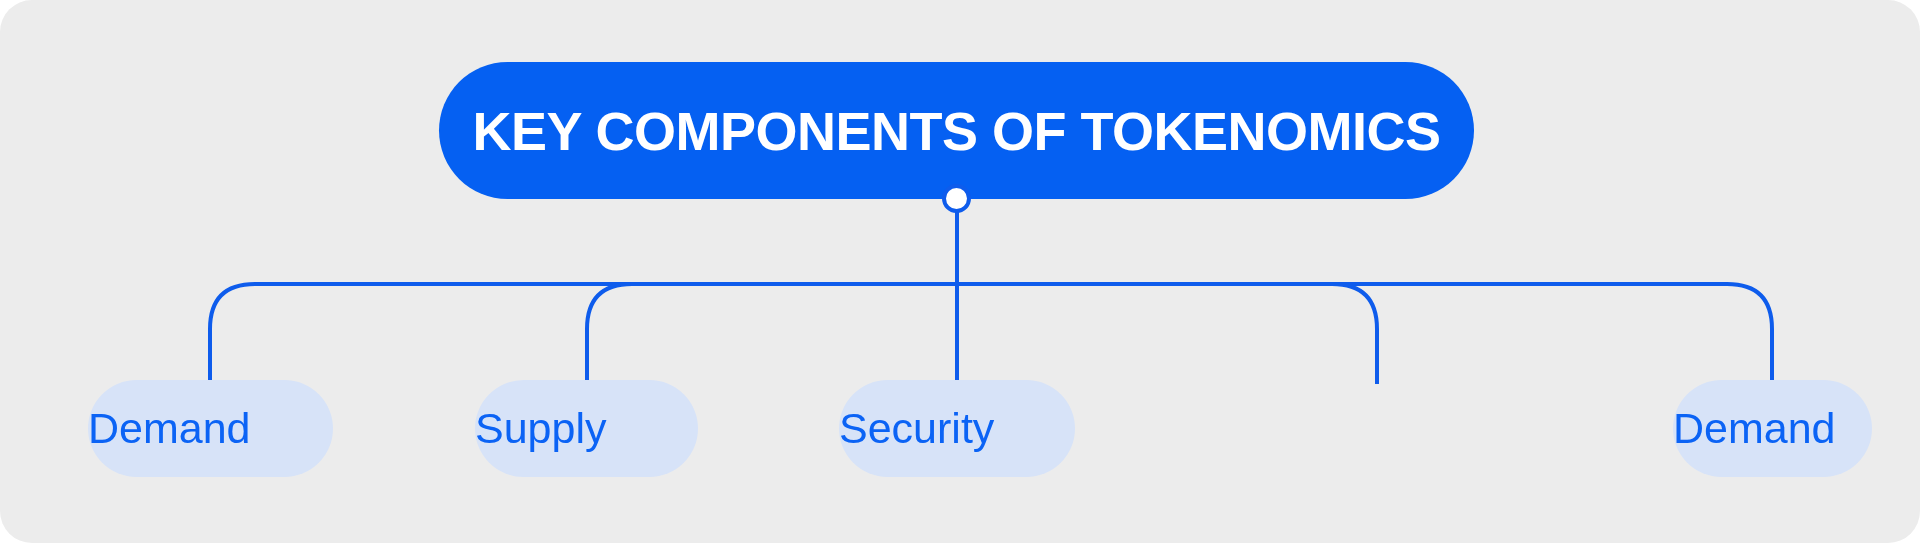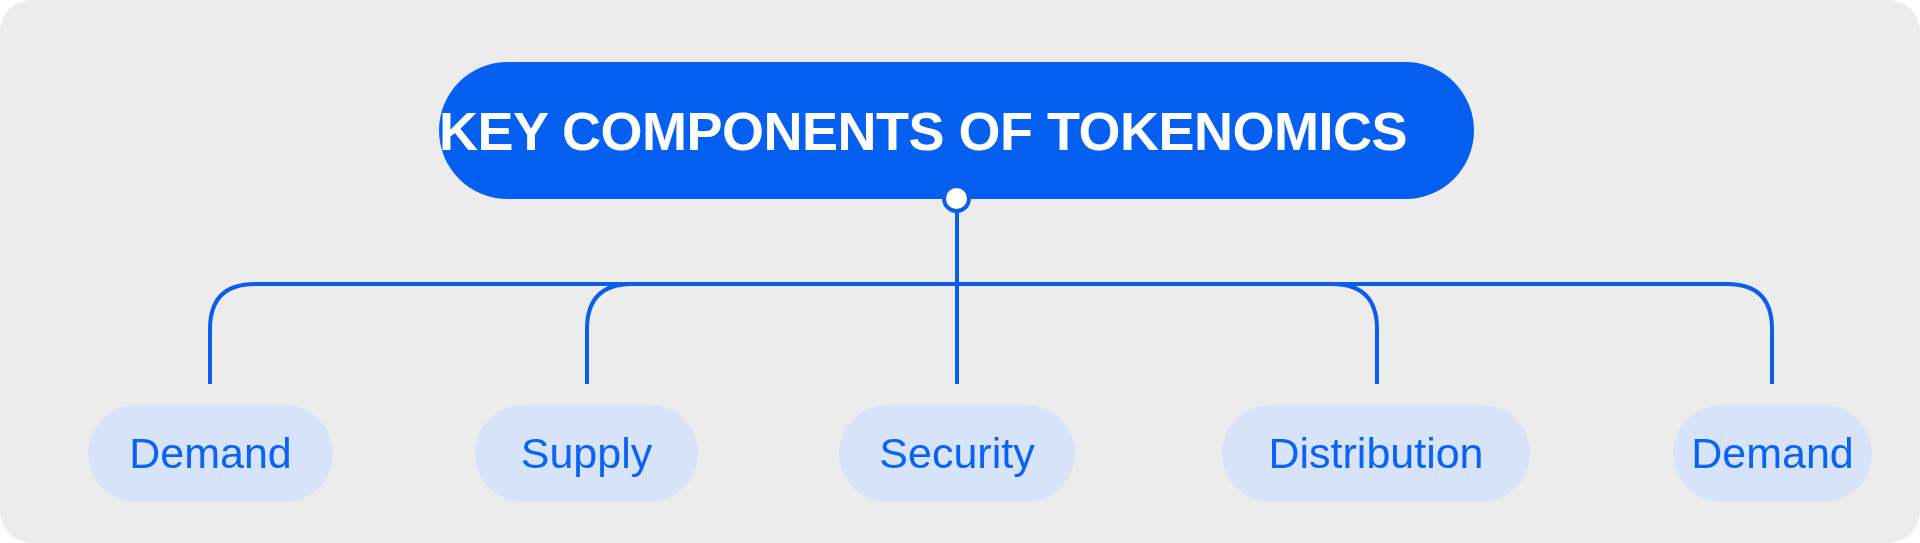--- a/index.html
+++ b/index.html
@@ -32,47 +32,47 @@
   .root-pill {
     position: absolute;
     left: 439px;
     top: 62px;
     width: 1035px;
     height: 137px;
     background: #0560F2;
     border-radius: 68.5px;
     display: flex;
     align-items: center;
+    justify-content: center;
   }
   .root-pill .label {
     color: #FFFFFF;
     font-size: 54px;
     font-weight: 700;
     letter-spacing: -0.5px;
     white-space: nowrap;
   }
   .root-dot {
     position: absolute;
     left: 942px;
     top: 184px;
     width: 21px;
     height: 21px;
     background: #FFFFFF;
     border: 4px solid #0E5CEC;
     border-radius: 50%;
   }
   .child-pill {
     position: absolute;
-    top: 405px;
+    top: 380px;
     height: 97px;
     background: #D7E3F8;
     border-radius: 48.5px;
     display: flex;
     align-items: center;
-    justify-content: center;
   }
   .child-pill .label {
     color: #0B63F5;
     font-size: 43px;
     font-weight: 500;
     white-space: nowrap;
   }
   .pill-demand       { left: 88px;   width: 245px; }
   .pill-supply       { left: 475px;  width: 223px; }
   .pill-security     { left: 839px;  width: 236px; }
@@ -107,22 +107,19 @@
     </div>
 
     <div class="child-pill pill-supply">
       <span class="label">Supply</span>
     </div>
 
     <div class="child-pill pill-security">
       <span class="label">Security</span>
     </div>
 
-    <div class="child-pill pill-distribution">
-      <span class="label">Distribution</span>
-    </div>
 
     <div class="child-pill pill-utility">
       <span class="label">Demand</span>
     </div>
 
   </div>
 </div>
 
 </body></html>

